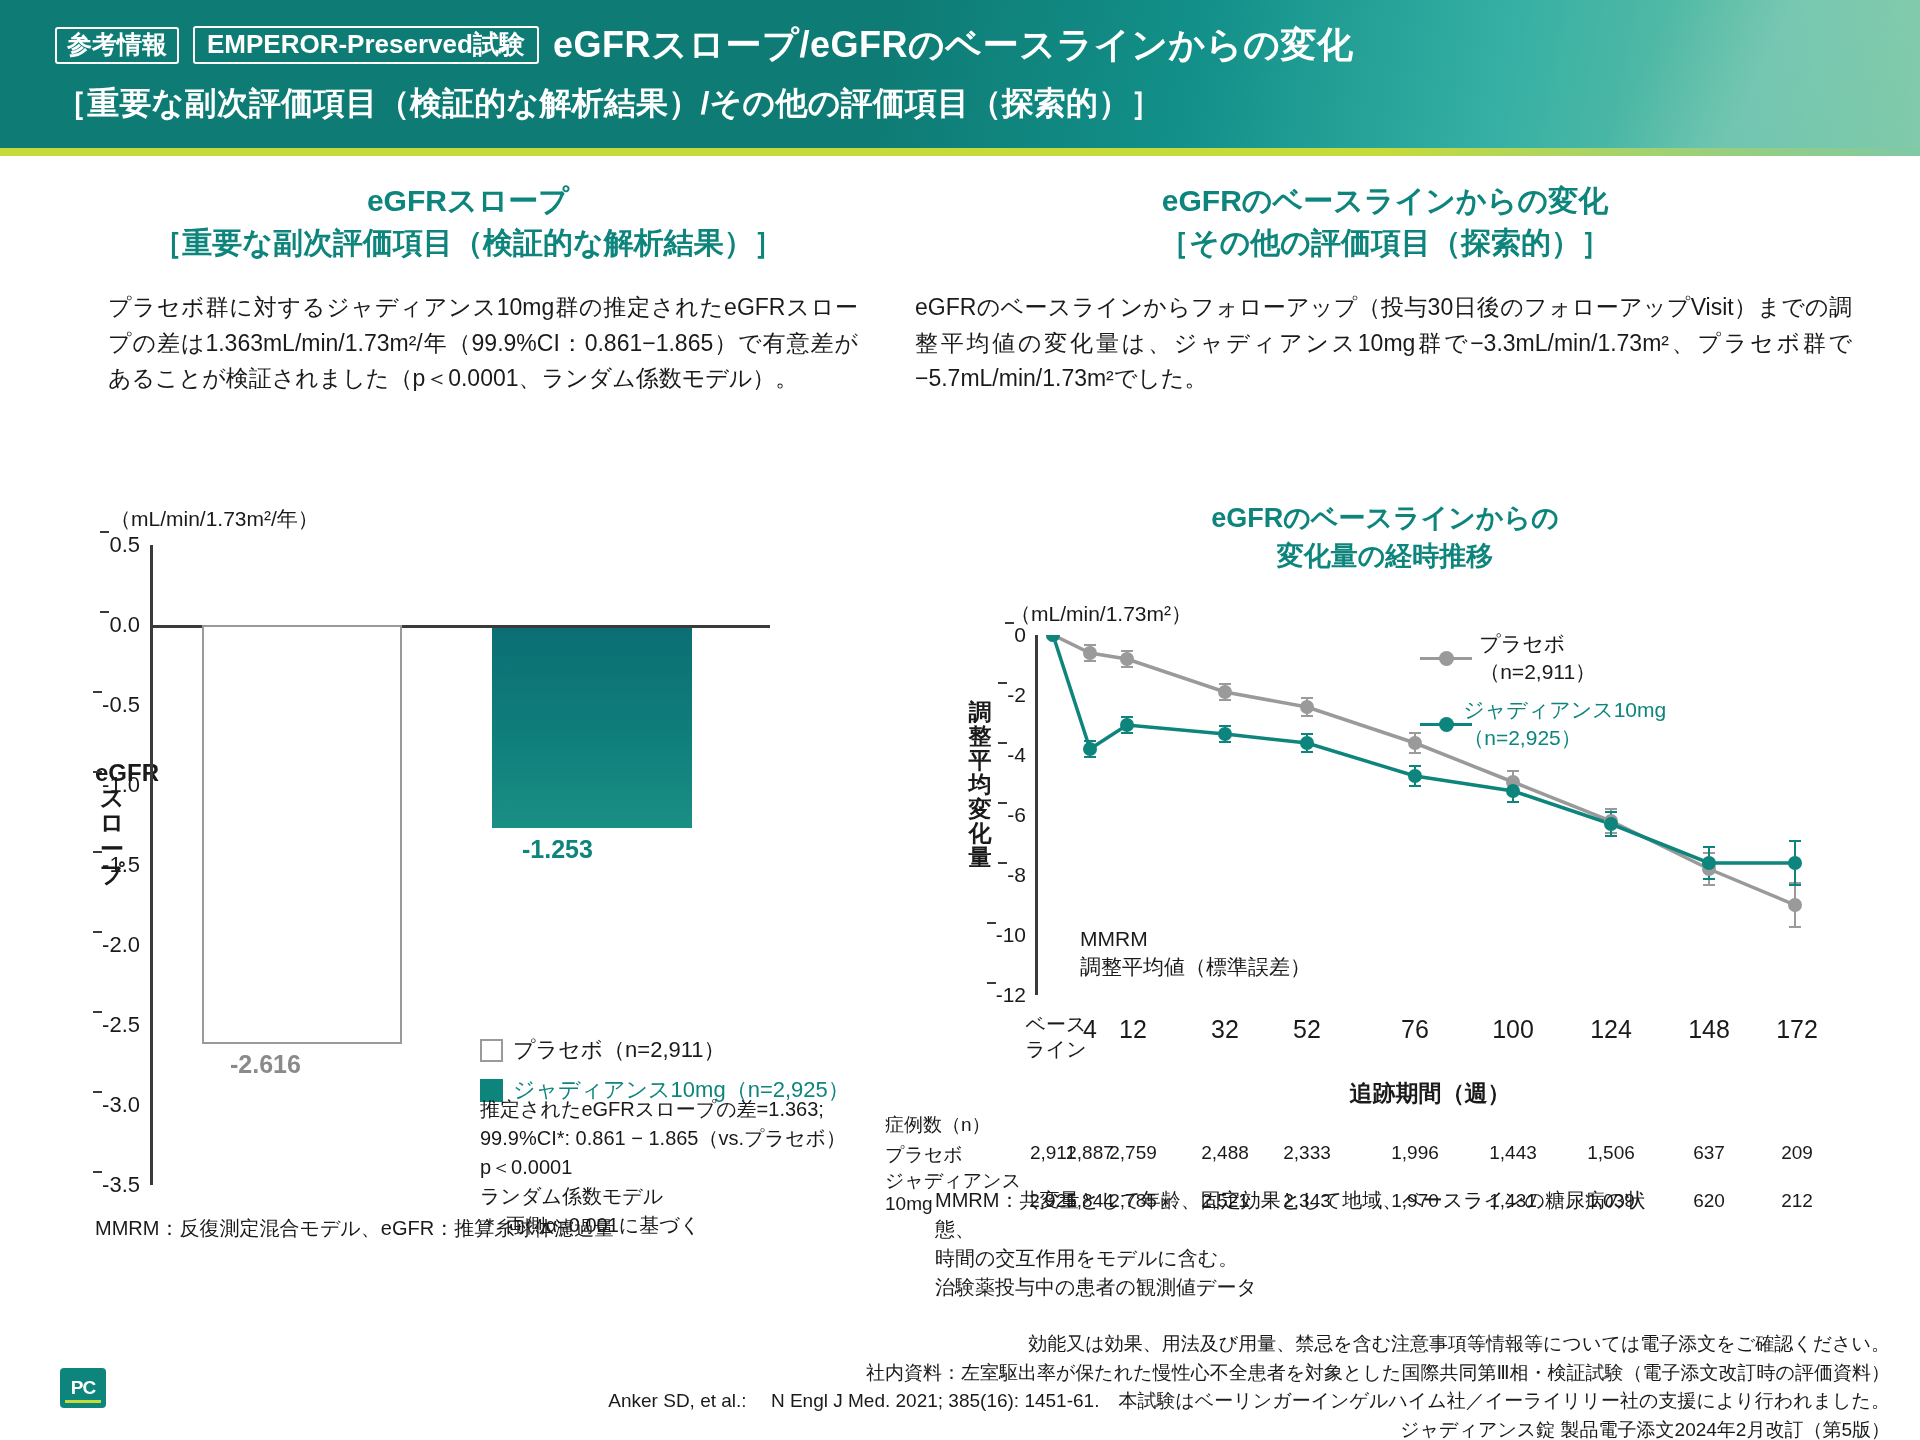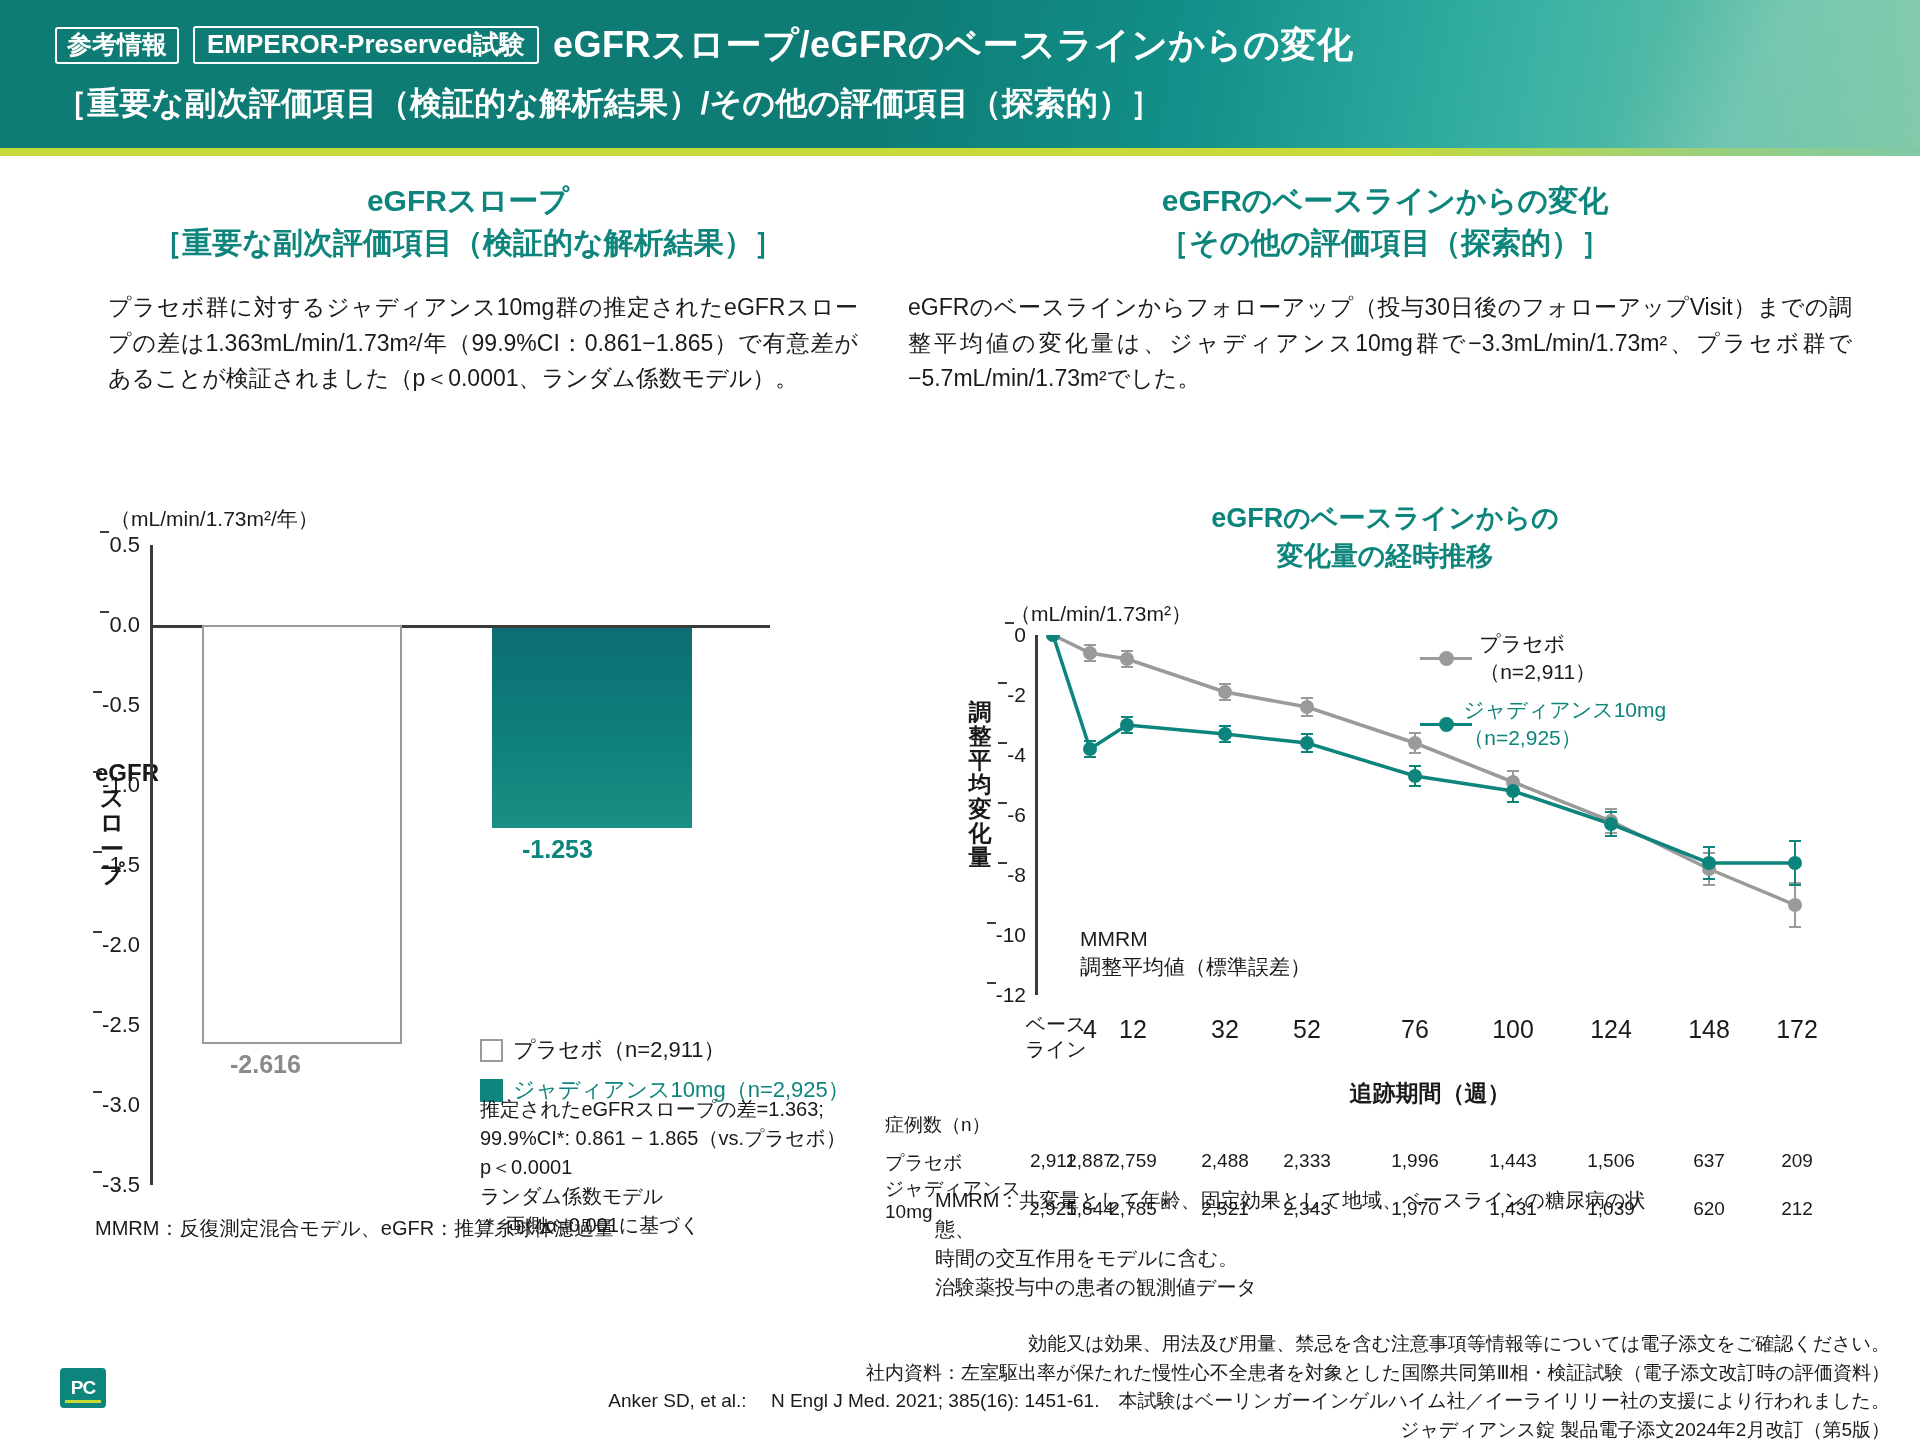--- a/index.html
+++ b/index.html
@@ -16,21 +16,21 @@
   .hdr-title{color:#ffffff;font-size:36px;font-weight:bold;line-height:1;letter-spacing:.5px;}
   .hdr-row2{position:absolute;left:55px;top:82px;color:#ffffff;font-size:32px;font-weight:bold;letter-spacing:.2px;}
 
   
   .colL{position:absolute;left:58px;top:180px;width:820px;}
   .colR{position:absolute;left:900px;top:180px;width:970px;}
 
   .sec-title{text-align:center;color:#0e857c;font-size:30px;font-weight:bold;line-height:1.4;}
   .body-text{margin-top:26px;font-size:23px;line-height:1.55;color:#1a1a1a;text-align:justify;}
   .colL .body-text{padding:0 20px 0 50px;}
-  .colR .body-text{padding:0 18px 0 8px;}
+  .colR .body-text{padding:0 18px 0 8px;margin-left:7px;}
 
   
   .unit-l{position:absolute;left:110px;top:505px;font-size:21px;}
   .chartL{position:absolute;left:150px;top:545px;width:620px;height:640px;}
   .axisL-line{position:absolute;left:0;top:0;width:3px;height:640px;background:#3a3a3a;}
   .ylab-l{position:absolute;left:95px;top:760px;width:34px;font-size:24px;font-weight:bold;line-height:1.05;text-align:center;}
   .tickL{position:absolute;right:100%;margin-right:10px;transform:translateY(-50%);font-size:22px;white-space:nowrap;}
   .tickmark{position:absolute;left:-9px;width:9px;height:2px;background:#3a3a3a;transform:translateY(-1px);}
   .zeroline{position:absolute;left:0;width:620px;height:3px;background:#3a3a3a;}
   .bar-pl{position:absolute;width:200px;border:2px solid #9a9a9a;background:#ffffff;box-sizing:border-box;}
@@ -60,21 +60,21 @@
   .lmark{width:52px;height:14px;position:relative;}
   .lmark i{position:absolute;left:0;top:6px;width:52px;height:3px;}
   .lmark b{position:absolute;left:19px;top:0;width:15px;height:15px;border-radius:50%;}
   .legendR .lbl-je{color:#0e857c;}
   .mmrm-note{position:absolute;left:1080px;top:925px;font-size:21px;line-height:1.35;}
   .xlabels{position:absolute;left:1035px;top:1015px;width:800px;height:50px;}
   .xlabels span{position:absolute;transform:translateX(-50%);font-size:25px;}
   .baseline-lbl{position:absolute;left:1020px;top:1012px;width:72px;text-align:center;font-size:20px;line-height:1.25;}
   .xtitle{position:absolute;left:1035px;top:1078px;width:790px;text-align:center;font-size:23px;font-weight:bold;}
   .ntable{position:absolute;left:885px;top:1112px;width:960px;font-size:18px;}
-  .ntable .hdr{font-size:19px;margin-bottom:12px;}
+  .ntable .hdr{font-size:19px;margin-bottom:4px;}
   .nrow{position:relative;height:28px;}
   .nrow .nlabel{position:absolute;left:0;top:0;width:120px;font-size:19px;}
   .nrow .nval{position:absolute;transform:translateX(-50%);font-size:19px;}
   .footR{position:absolute;left:935px;top:1186px;font-size:20px;line-height:1.45;}
 
   
   .footer{position:absolute;left:0;top:1330px;width:1920px;font-size:19px;text-align:right;line-height:1.5;padding-right:30px;box-sizing:border-box;}
   .footer .em{margin-left:19px;}
   .logo{position:absolute;left:60px;top:1368px;width:46px;height:40px;background:#0e857c;border-radius:4px;color:#fff;font-size:19px;font-weight:bold;display:flex;align-items:center;justify-content:center;letter-spacing:-1px;}
   .logo::after{content:"";position:absolute;left:5px;bottom:5px;width:36px;height:3px;background:#c6da3a;}

